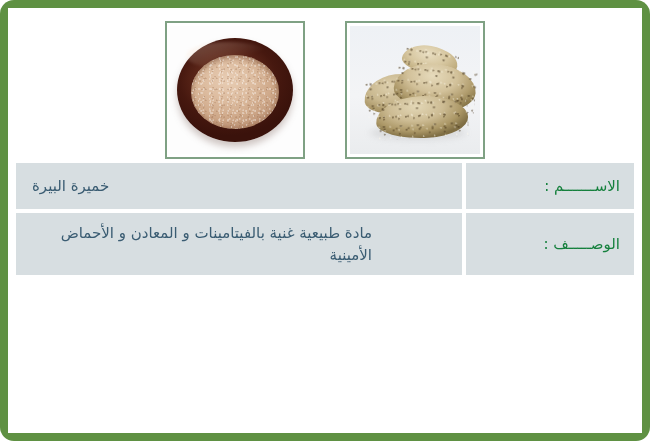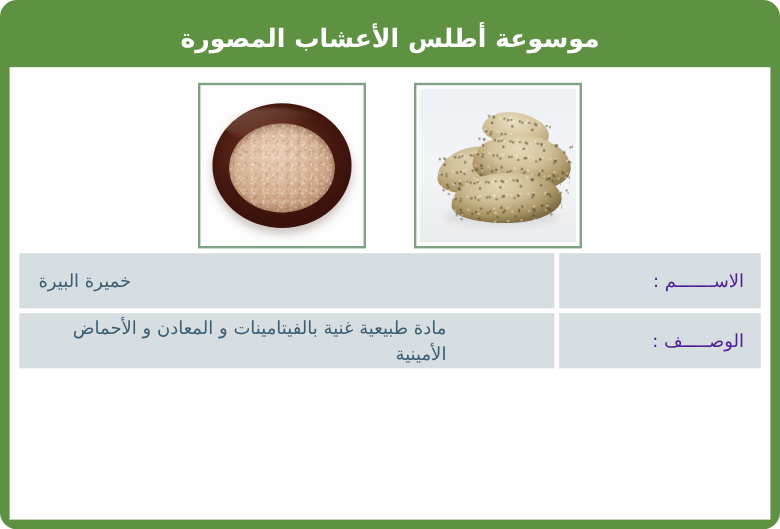--- a/index.html
+++ b/index.html
@@ -204,32 +204,32 @@
     box-sizing: border-box;
     direction: rtl;
   }
   .row {
     display: flex;
     flex-direction: row;
     gap: 4px;
     background: transparent;
   }
   .row-name  { height: 46px; }
-  .row-desc  { height: 46px; }
+  .row-desc  { height: 62px; }
   .row-where { height: 46px; }
 
   .cell-label {
     flex: 0 0 168px;
     background: #d7dee1;
     display: flex;
     align-items: center;
     justify-content: flex-start;
     padding: 0 14px;
     box-sizing: border-box;
-    color: #4c1d95;
+    color: #15803d;
     font-size: 15px;
     font-weight: normal;
     white-space: nowrap;
     direction: rtl;
   }
   .cell-value {
     flex: 1 1 auto;
     background: #d7dee1;
     display: flex;
     align-items: center;
@@ -250,23 +250,20 @@
     display: block;
     max-width: 340px;
     text-align: right;
   }
 </style>
 </head>
 <body>
 
 <div class="card">
 
-  <div class="header">
-    <div class="header-title">موسوعة أطلس الأعشاب المصورة</div>
-  </div>
 
   <div class="body">
 
     <div class="images">
 
       <div class="photo-frame">
         <div class="photo-inner photo-bowl">
           <div class="bowl-outer">
             <div class="bowl-rim-hl"></div>
             <div class="bowl-inner">

